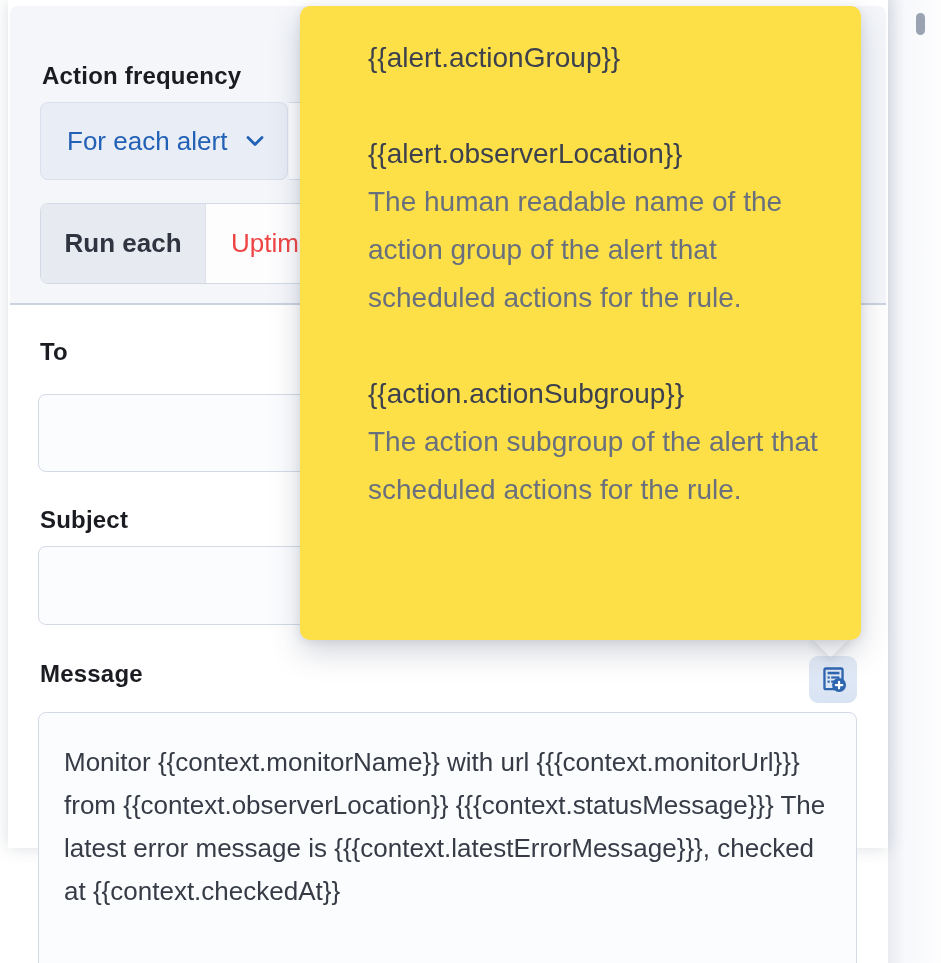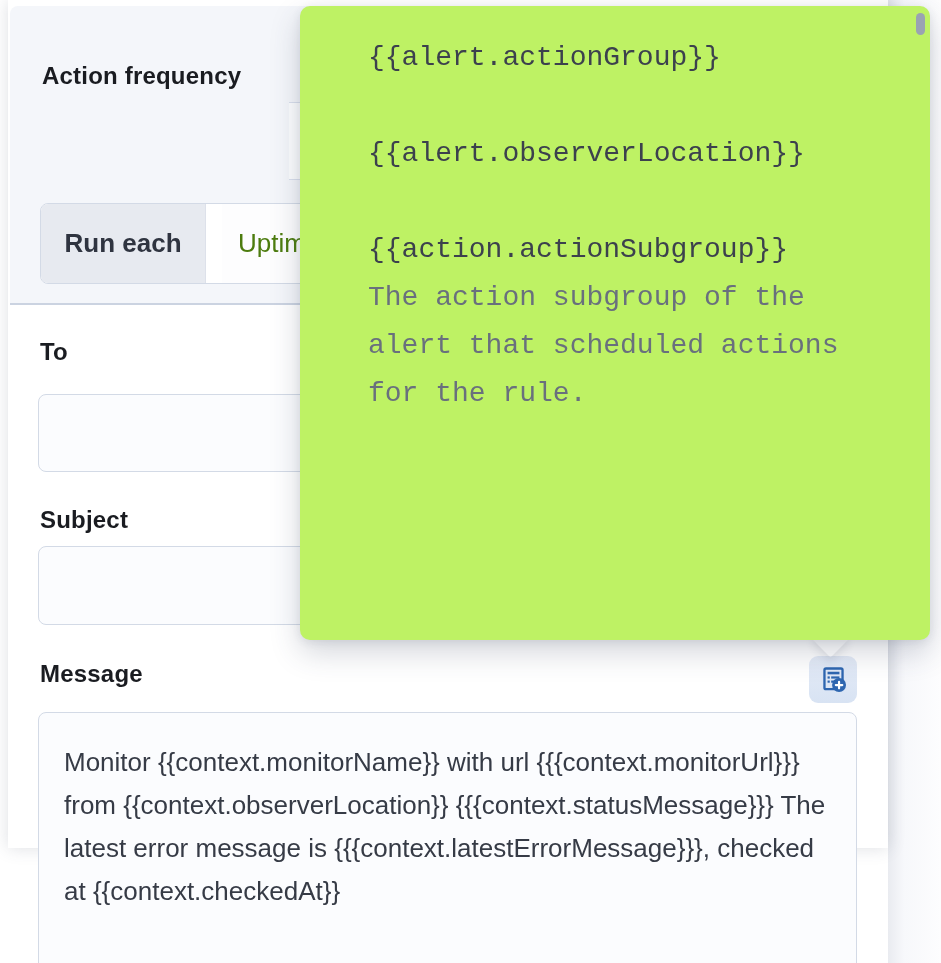--- a/index.html
+++ b/index.html
@@ -30,21 +30,21 @@
     background:#fcfdfe; border:1px solid #d9dfec; border-left:none;
     border-radius:0 8px 8px 0; }
 
   .runwhen { position:absolute; left:30px; top:197px; width:286px; height:81px;
     border:1px solid #d3dae6; border-radius:8px; overflow:hidden;
     display:flex; background:#ffffff; }
   .runwhen .prepend { width:165px; background:#e7eaf0; display:flex;
     align-items:center; justify-content:center; font-size:26px; font-weight:700;
     color:#2f3440; border-right:1px solid #dde1ea; }
   .runwhen .value { flex:1; display:flex; align-items:center;
-    padding-left:16px; font-size:26px; color:#4d7c0f; background:#fdfdfe;margin-left:16px; }
+    padding-left:25px; font-size:26px; color:#ef4444; background:#fdfdfe; }
 
   .text-input { position:absolute; left:30px; width:797px; background:#fbfcfe;
     border:1px solid #d3dae6; border-radius:8px; font-size:26px; color:#343741;
     padding:0 22px; font-family:"Liberation Sans", sans-serif; outline:none; }
 
   .add-var-btn { position:absolute; left:801px; top:656px; width:48px; height:47px;
     background:linear-gradient(180deg,#e4ebf7,#d8e3f3); border:none;
     border-radius:9px; display:flex; align-items:center; justify-content:center;
     cursor:pointer; }
 
@@ -53,44 +53,52 @@
     padding:28px 20px 10px 25px; font-size:26px; line-height:43px; color:#363b46;
     font-family:"Liberation Sans", sans-serif; resize:none; outline:none;
     overflow:hidden; }
 
   
   .popover { position:absolute; left:300px; top:6px; width:630px; height:634px;
     z-index:20; }
   .popover .arrow { position:absolute; left:517px; top:619px; width:27px;
     height:27px; background:#ffffff; transform:rotate(45deg); border-radius:3px;
     box-shadow:3px 3px 9px rgba(40,50,70,0.12); }
-  .popover .body { position:absolute; left:0; top:0; width:630px; height:634px;
-    background:#bef264; border-radius:10px; overflow:hidden;
+  .popover .body { position:absolute; left:0; top:0; width:561px; height:634px;
+    background:#fde047; border-radius:10px; overflow:hidden;
     box-shadow:0 12px 30px rgba(55,65,90,0.22), 0 2px 8px rgba(55,65,90,0.10);
-    padding:28px 40px 0 68px;font-family:Liberation Mono, monospace; }
+    padding:28px 40px 0 68px; }
   .var-item { margin-bottom:48px; cursor:pointer; }
   .var-item .var-name { font-size:28px; line-height:48px; color:#3c414d; }
   .var-item .var-desc { font-size:28px; line-height:48px; color:#69707d; }
   .popover .scroll-thumb { position:absolute; right:5px; top:7px; width:9px;
     height:22px; background:#9aa3b2; border-radius:5px; }
 
   svg { display:block; }
 </style>
 </head>
 <body>
 
 <div id="stage">
 
   <div class="page-right"></div>
 
   <div class="flyout">
 
     <div class="freq-panel">
       <div class="form-label" style="top:56px;">Action frequency</div>
 
+      <div class="notify-select">
+        <span class="val">For each alert</span>
+        <span>
+          <svg width="28" height="28" viewBox="0 0 24 24" fill="none">
+            <path d="M6 9l6 6 6-6" stroke="#2361b6" stroke-width="2.4" stroke-linecap="round" stroke-linejoin="round"></path>
+          </svg>
+        </span>
+      </div>
       <div class="notify-stub"></div>
 
       <div class="runwhen">
         <div class="prepend">Run each</div>
         <div class="value">Uptim</div>
       </div>
     </div>
 
     <div class="form-label" style="top:338px;">To</div>
     <input class="text-input" style="top: 394px; height: 78px;" type="text" value="">
@@ -121,20 +129,21 @@
   <div class="popover">
     <div class="arrow"></div>
     <div class="body">
 
       <div class="var-item">
         <div class="var-name">{{alert.actionGroup}}</div>
       </div>
 
       <div class="var-item">
         <div class="var-name">{{alert.observerLocation}}</div>
+        <div class="var-desc">The human readable name of the action group of the alert that scheduled actions for the rule.</div>
       </div>
 
       <div class="var-item">
         <div class="var-name">{{action.actionSubgroup}}</div>
         <div class="var-desc">The action subgroup of the alert that scheduled actions for the rule.</div>
       </div>
 
     </div>
     <div class="scroll-thumb"></div>
   </div>

